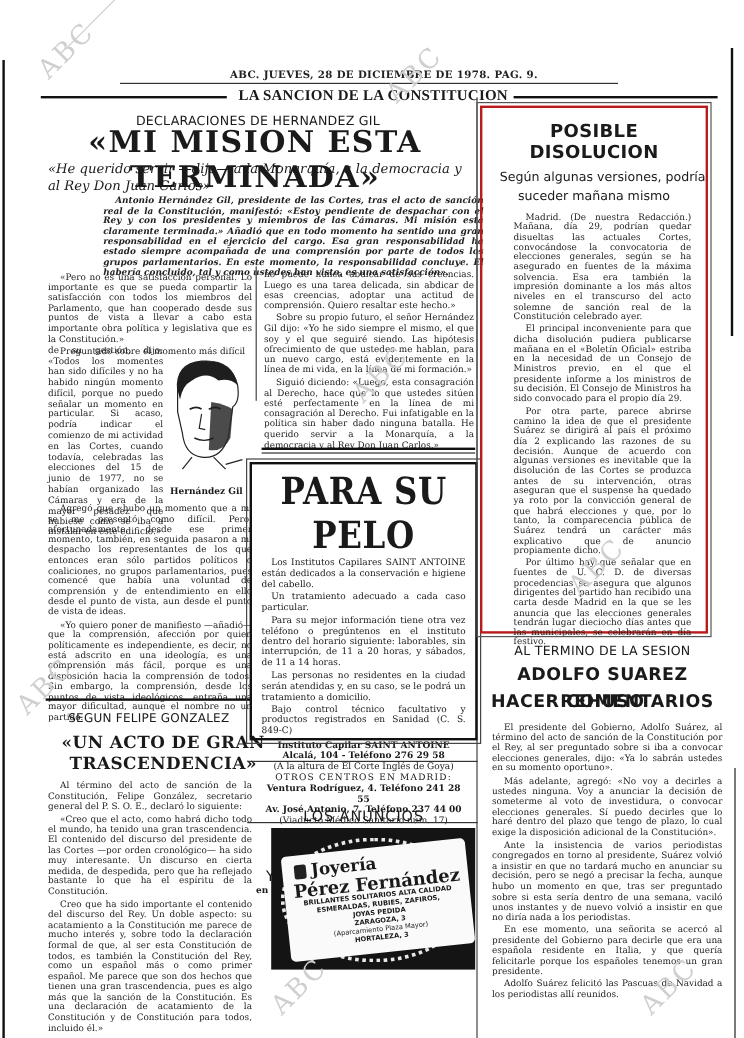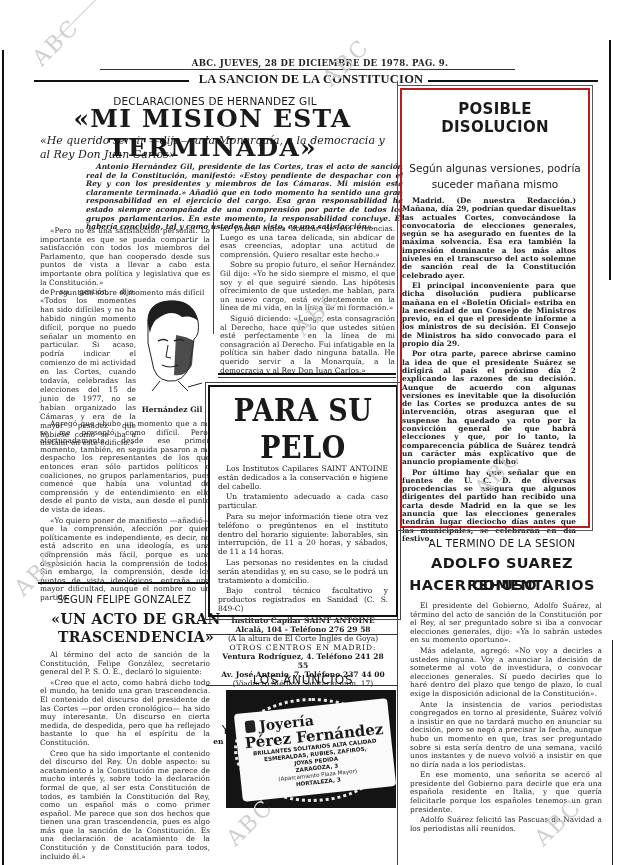--- a/index.html
+++ b/index.html
@@ -182,23 +182,23 @@
     <div class="jewel-sm">ESMERALDAS, RUBIES, ZAFIROS,</div>
     <div class="jewel-sm">JOYAS PEDIDA</div>
     <div class="jewel-sm">ZARAGOZA, 3</div>
     <div class="jewel-sm" style="font-weight:normal">(Aparcamiento Plaza Mayor)</div>
     <div class="jewel-sm">HORTALEZA, 3</div>
   </div>
 </div>
 
 <div class="abs box-right">
   <div class="box-head" style="margin-top:10px;">POSIBLE DISOLUCION</div>
-  <div class="box-deck" style="margin-top:24px;">Según algunas versiones, podría</div>
+  <div class="box-deck" style="margin-top:4px;text-align:right;">Según algunas versiones, podría</div>
   <div class="box-deck">suceder mañana mismo</div>
-  <div class="body-text" style="padding:5px 12px 0 0; font-weight:bold; line-height:8.3px;">
+  <div class="body-text" style="padding:5px 12px 0 26px; font-weight:normal; line-height:8.3px;">
     <p>Madrid. (De nuestra Redacción.) Mañana, día 29, podrían quedar disueltas las actuales Cortes, convocándose la convocatoria de elecciones generales, según se ha asegurado en fuentes de la máxima solvencia. Esa era también la impresión dominante a los más altos niveles en el transcurso del acto solemne de sanción real de la Constitución celebrado ayer.</p>
     <p>El principal inconveniente para que dicha disolución pudiera publicarse mañana en el «Boletín Oficial» estriba en la necesidad de un Consejo de Ministros previo, en el que el presidente informe a los ministros de su decisión. El Consejo de Ministros ha sido convocado para el propio día 29.</p>
     <p>Por otra parte, parece abrirse camino la idea de que el presidente Suárez se dirigirá al país el próximo día 2 explicando las razones de su decisión. Aunque de acuerdo con algunas versiones es inevitable que la disolución de las Cortes se produzca antes de su intervención, otras aseguran que el suspense ha quedado ya roto por la convicción general de que habrá elecciones y que, por lo tanto, la comparecencia pública de Suárez tendrá un carácter más explicativo que de anuncio propiamente dicho.</p>
     <p>Por último hay que señalar que en fuentes de U. C. D. de diversas procedencias se asegura que algunos dirigentes del partido han recibido una carta desde Madrid en la que se les anuncia que las elecciones generales tendrán lugar dieciocho días antes que las municipales, se celebrarán en día festivo.</p>
   </div>
 </div>
 
 <div class="abs kicker" style="left:402px; top:537px; width:200px;">AL TERMINO DE LA SESION</div>
 <div class="abs sub-head2" style="left:402px; top:552px; width:200px;">ADOLFO SUAREZ REHUSO</div>
 <div class="abs sub-head2" style="left:402px; top:574px; width:200px;">HACER COMENTARIOS</div>

